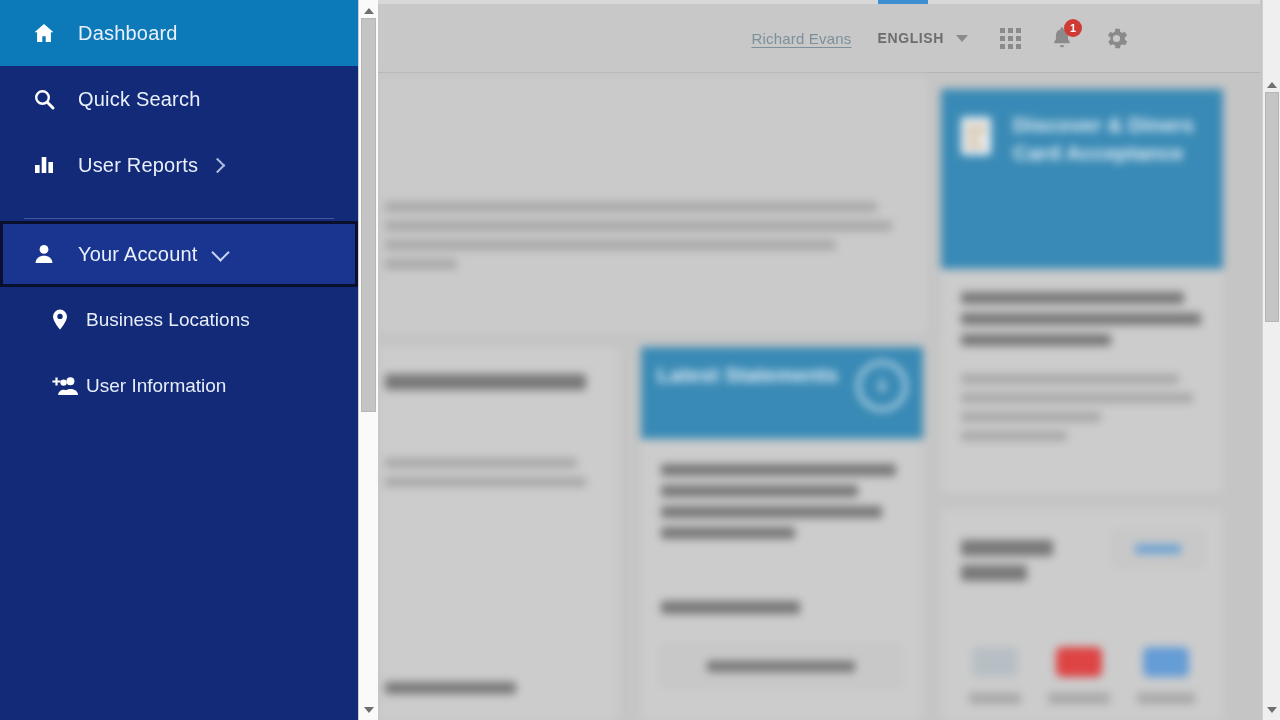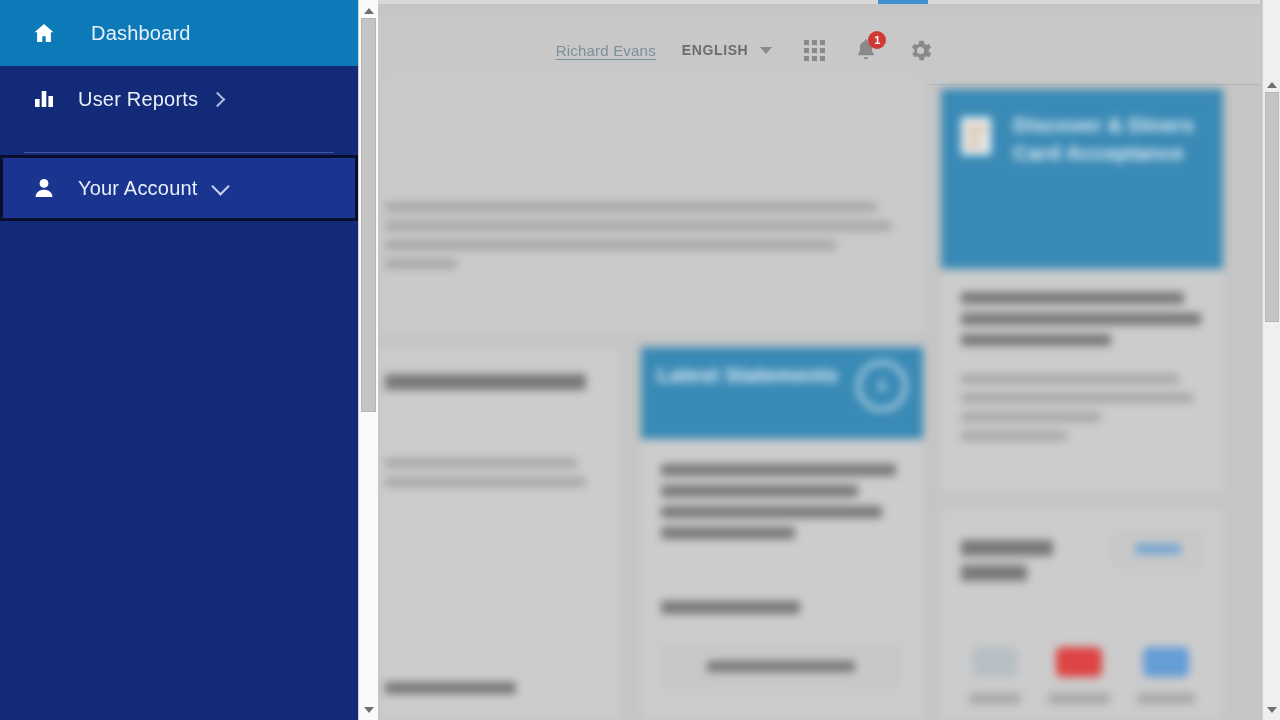--- a/index.html
+++ b/index.html
@@ -37,27 +37,27 @@
   .top-progress-fill {
     position: absolute;
     left: 518px; top: 0;
     width: 50px; height: 4px;
     background: #3d8fd1;
   }
 
   
   .header {
     position: absolute;
-    left: 360px; top: 16px;
+    left: 360px; top: 4px;
     width: 900px; height: 69px;
     background: #c8c8c8;
     border-bottom: 1px solid #b4b4b4;
     display: flex;
     align-items: center;
-    justify-content: center;
+    justify-content: flex-end;
     box-sizing: border-box;
     padding-right: 130px;
   }
   .hdr-user {
     font-size: 15px;
     color: #7d8f9b;
     text-decoration: underline;
     text-underline-offset: 3px;
     margin-right: 26px;
     letter-spacing: .2px;
@@ -225,21 +225,21 @@
     height: 66px;
     display: flex;
     align-items: center;
     padding-left: 32px;
     box-sizing: border-box;
     color: #eaf0fb;
     font-size: 20px;
     letter-spacing: .2px;
     position: relative;
   }
-  .nav-item.active { background: #0c7ab8; gap: 13px; }
+  .nav-item.active { background: #0c7ab8; }
   .nav-item.focused {
     background: #1a3590;
     outline: 3px solid #0a0f2e;
     outline-offset: -3px;
   }
   .nav-ico {
     width: 34px;
     display: flex;
     align-items: center;
     justify-content: flex-start;
@@ -456,20 +456,29 @@
 
     <div class="nav-item active">
       <span class="nav-ico">
         <svg width="24" height="24" viewBox="0 0 24 24">
           <path fill="#ffffff" d="M12 3 2.5 11.2h2.6V21h5.2v-5.7h3.4V21h5.2v-9.8h2.6z"></path>
         </svg>
       </span>
       <span class="nav-label">Dashboard</span>
     </div>
 
+    <div class="nav-item">
+      <span class="nav-ico">
+        <svg width="24" height="24" viewBox="0 0 24 24">
+          <circle cx="10.5" cy="10.5" r="6.3" stroke="#fff" stroke-width="2.4" fill="none"></circle>
+          <path d="M15.3 15.3 L21 21" stroke="#fff" stroke-width="3" stroke-linecap="round"></path>
+        </svg>
+      </span>
+      <span class="nav-label">Quick Search</span>
+    </div>
 
 
     <div class="nav-item">
       <span class="nav-ico">
         <svg width="24" height="24" viewBox="0 0 24 24">
           <rect x="3" y="12" width="4.6" height="8" fill="#fff"></rect>
           <rect x="9.7" y="4" width="4.6" height="16" fill="#fff"></rect>
           <rect x="16.4" y="9" width="4.6" height="11" fill="#fff"></rect>
         </svg>
       </span>
@@ -487,17 +496,38 @@
       <span class="nav-ico">
         <svg width="24" height="24" viewBox="0 0 24 24">
           <circle cx="12" cy="7.4" r="4.4" fill="#fff"></circle>
           <path fill="#fff" d="M3.6 21c0-4.6 3.8-7.2 8.4-7.2s8.4 2.6 8.4 7.2z"></path>
         </svg>
       </span>
       <span class="nav-label">Your Account</span>
       <span class="nav-chevron-d"></span>
     </div>
 
-
+    <div class="sub-item">
+      <span class="sub-ico">
+        <svg width="20" height="24" viewBox="0 0 20 24">
+          <path fill="#fff" d="M10 1.6a7 7 0 0 0-7 7c0 5 7 13 7 13s7-8 7-13a7 7 0 0 0-7-7z"></path>
+          <circle cx="10" cy="8.4" r="2.7" fill="#122a78"></circle>
+        </svg>
+      </span>
+      <span class="nav-label">Business Locations</span>
+    </div>
+
+    <div class="sub-item">
+      <span class="sub-ico">
+        <svg width="28" height="22" viewBox="0 0 28 22">
+          <path fill="#fff" d="M2.4 5.4h3V2.6h2.2v2.8h3v2.2h-3v2.8H5.4V7.6h-3z"></path>
+          <circle cx="20.4" cy="6.2" r="4" fill="#fff"></circle>
+          <circle cx="13.6" cy="7.6" r="3.2" fill="#fff"></circle>
+          <path fill="#fff" d="M13.2 20c0-3.8 3.4-6 7.4-6s7.4 2.2 7.4 6z"></path>
+          <path fill="#fff" d="M8.2 20c0-3.2 2.6-5.2 5.8-5.2 1 0 1.9.2 2.7.5-1.9 1.1-3 2.8-3 4.7z"></path>
+        </svg>
+      </span>
+      <span class="nav-label">User Information</span>
+    </div>
 
   </div>
 
 </div>
 
 </body></html>

